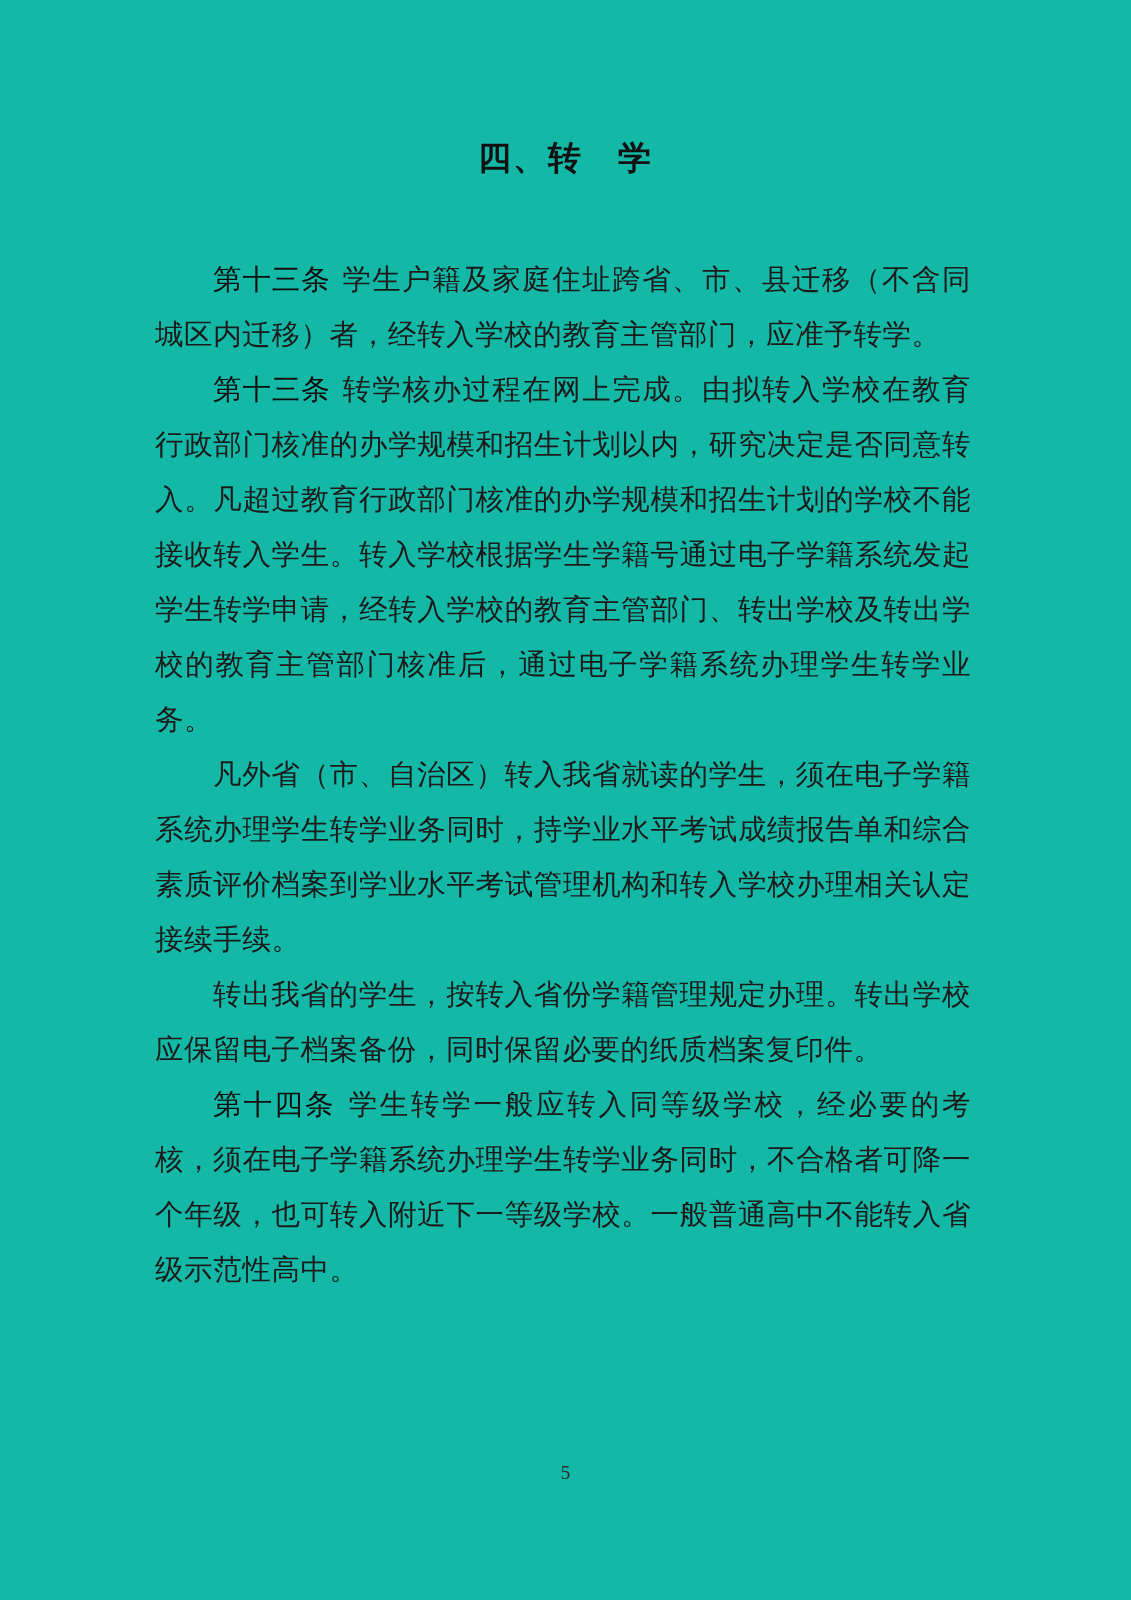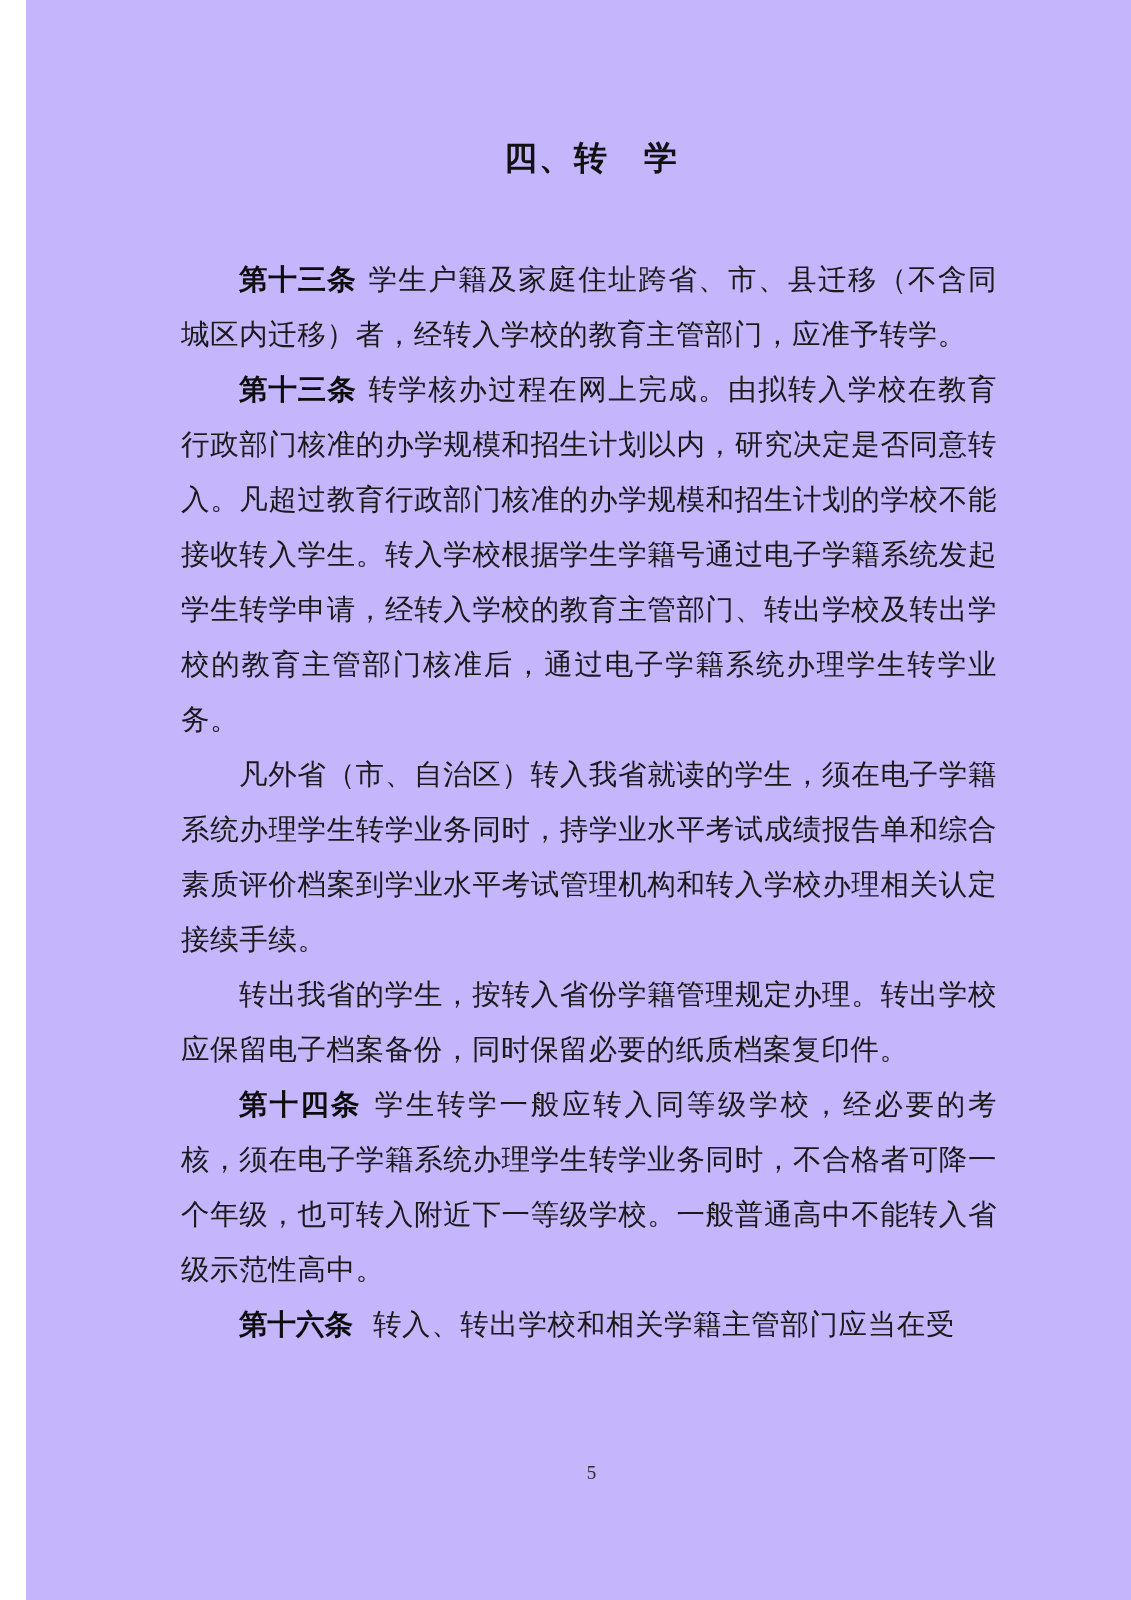--- a/index.html
+++ b/index.html
@@ -12,22 +12,21 @@
     height: 1600px;
     position: relative;
     overflow: hidden;
     font-family: "DejaVu Serif", serif;
     -webkit-font-smoothing: antialiased;
   }
 
   .page {
     position: absolute;
     inset: 0;
-    background: #c4b5fd;
-    margin-left: 26px;
+    background: #14b8a6;
   }
 
   
   .doc-title {
     position: absolute;
     top: 136px;
     left: 0;
     width: 1131px;
     text-align: center;
     font-family: "Liberation Sans", "DejaVu Sans", sans-serif;
@@ -59,21 +58,21 @@
     letter-spacing: 0.6px;
     word-break: break-all;
   }
 
   .para.indent {
     text-indent: 58px;
   }
 
   .art-label {
     font-family: "Liberation Sans", "DejaVu Sans", sans-serif;
-    font-weight: 700;
+    font-weight: 400;
     font-size: 28.5px;
     letter-spacing: 0px;
     color: #0d0d0d;
   }
 
   .art-gap {
     display: inline-block;
     width: 11px;
   }
   .art-gap-wide {
@@ -105,19 +104,18 @@
     <p class="para indent"><span class="art-label">第十三条</span><span class="art-gap"></span><span>学生户籍及家庭住址跨省、市、县迁移（不含同城区内迁移）者，经转入学校的教育主管部门，应准予转学。</span></p>
 
     <p class="para indent"><span class="art-label">第十三条</span><span class="art-gap"></span><span>转学核办过程在网上完成。由拟转入学校在教育行政部门核准的办学规模和招生计划以内，研究决定是否同意转入。凡超过教育行政部门核准的办学规模和招生计划的学校不能接收转入学生。转入学校根据学生学籍号通过电子学籍系统发起学生转学申请，经转入学校的教育主管部门、转出学校及转出学校的教育主管部门核准后，通过电子学籍系统办理学生转学业务。</span></p>
 
     <p class="para indent"><span>凡外省（市、自治区）转入我省就读的学生，须在电子学籍系统办理学生转学业务同时，持学业水平考试成绩报告单和综合素质评价档案到学业水平考试管理机构和转入学校办理相关认定接续手续。</span></p>
 
     <p class="para indent"><span>转出我省的学生，按转入省份学籍管理规定办理。转出学校应保留电子档案备份，同时保留必要的纸质档案复印件。</span></p>
 
     <p class="para indent"><span class="art-label">第十四条</span><span class="art-gap"></span><span>学生转学一般应转入同等级学校，经必要的考核，须在电子学籍系统办理学生转学业务同时，不合格者可降一个年级，也可转入附近下一等级学校。一般普通高中不能转入省级示范性高中。</span></p>
 
-    <p class="para indent"><span class="art-label">第十六条</span><span class="art-gap-wide"></span><span>转入、转出学校和相关学籍主管部门应当在受</span></p>
 
   </div>
 
   <div class="page-number">5</div>
 
 </div>
 
 </body></html>

